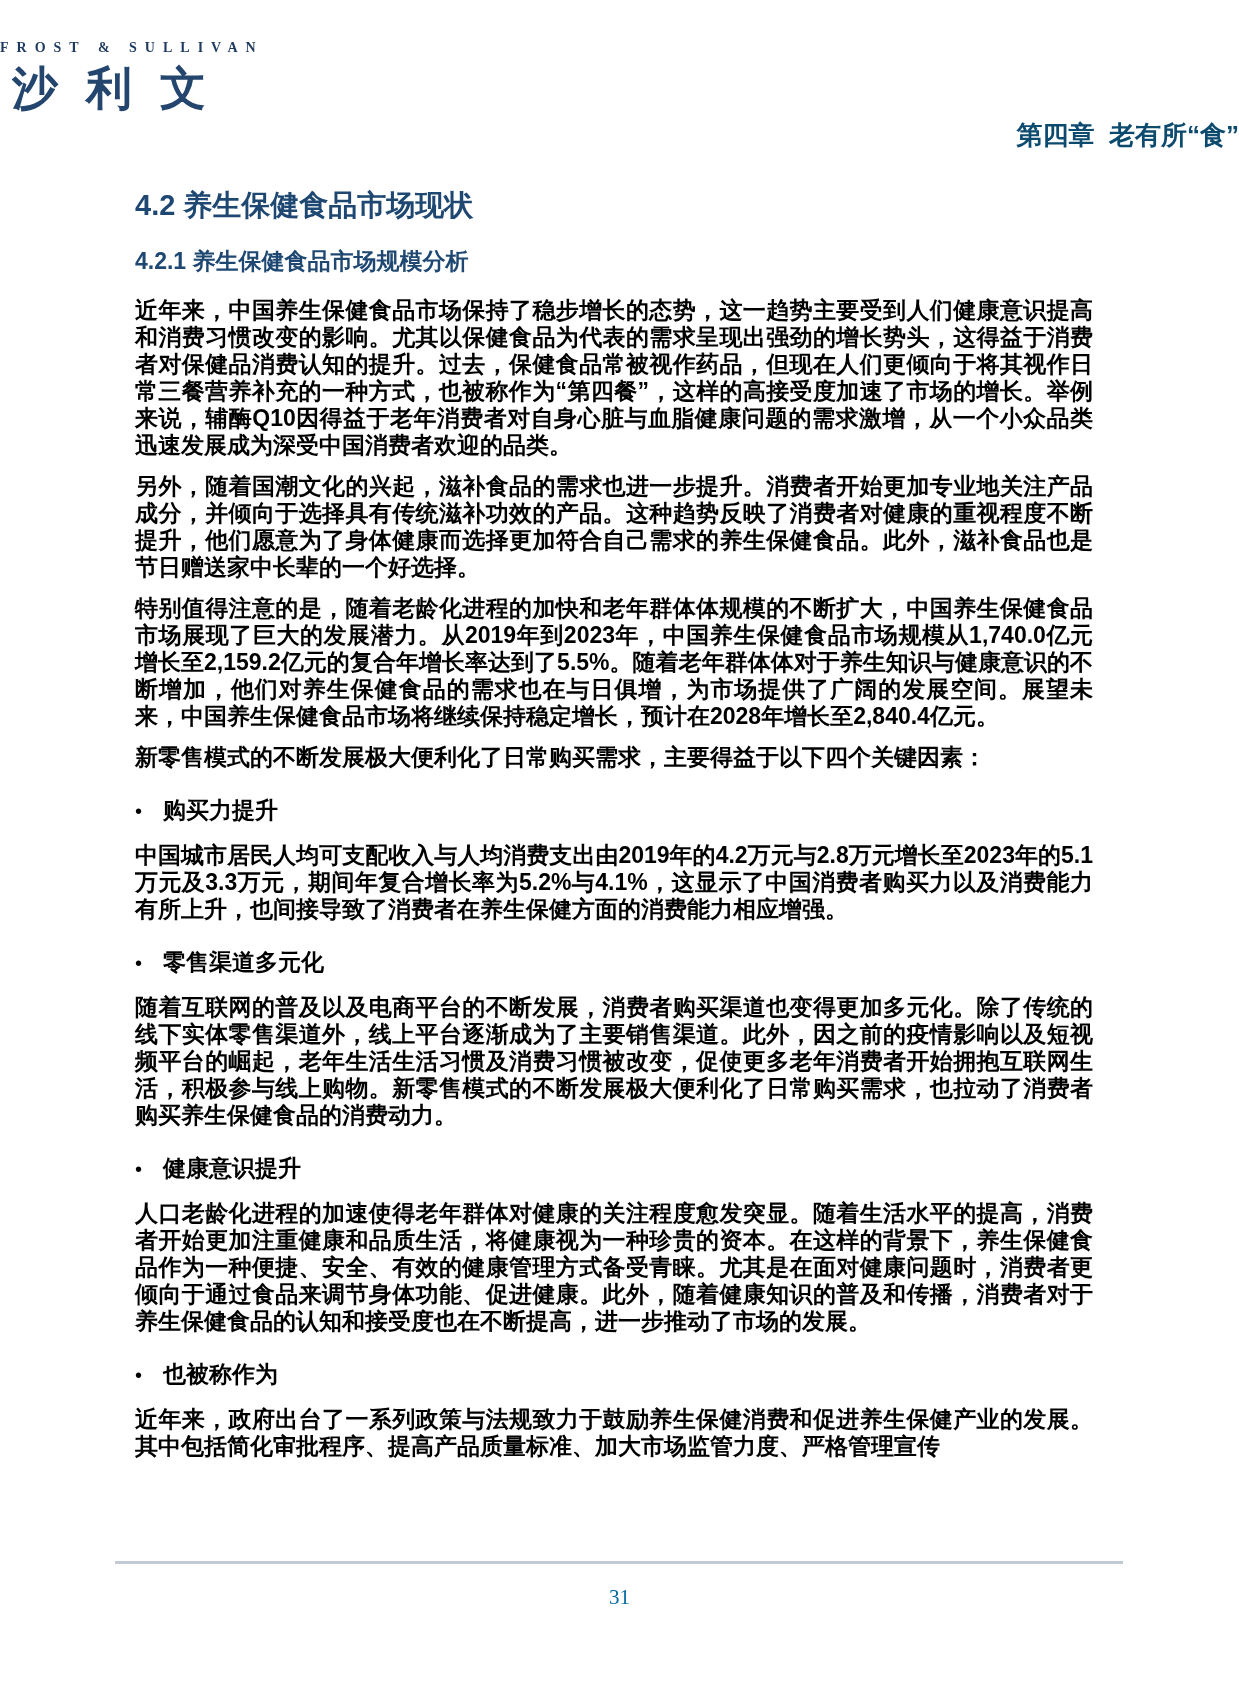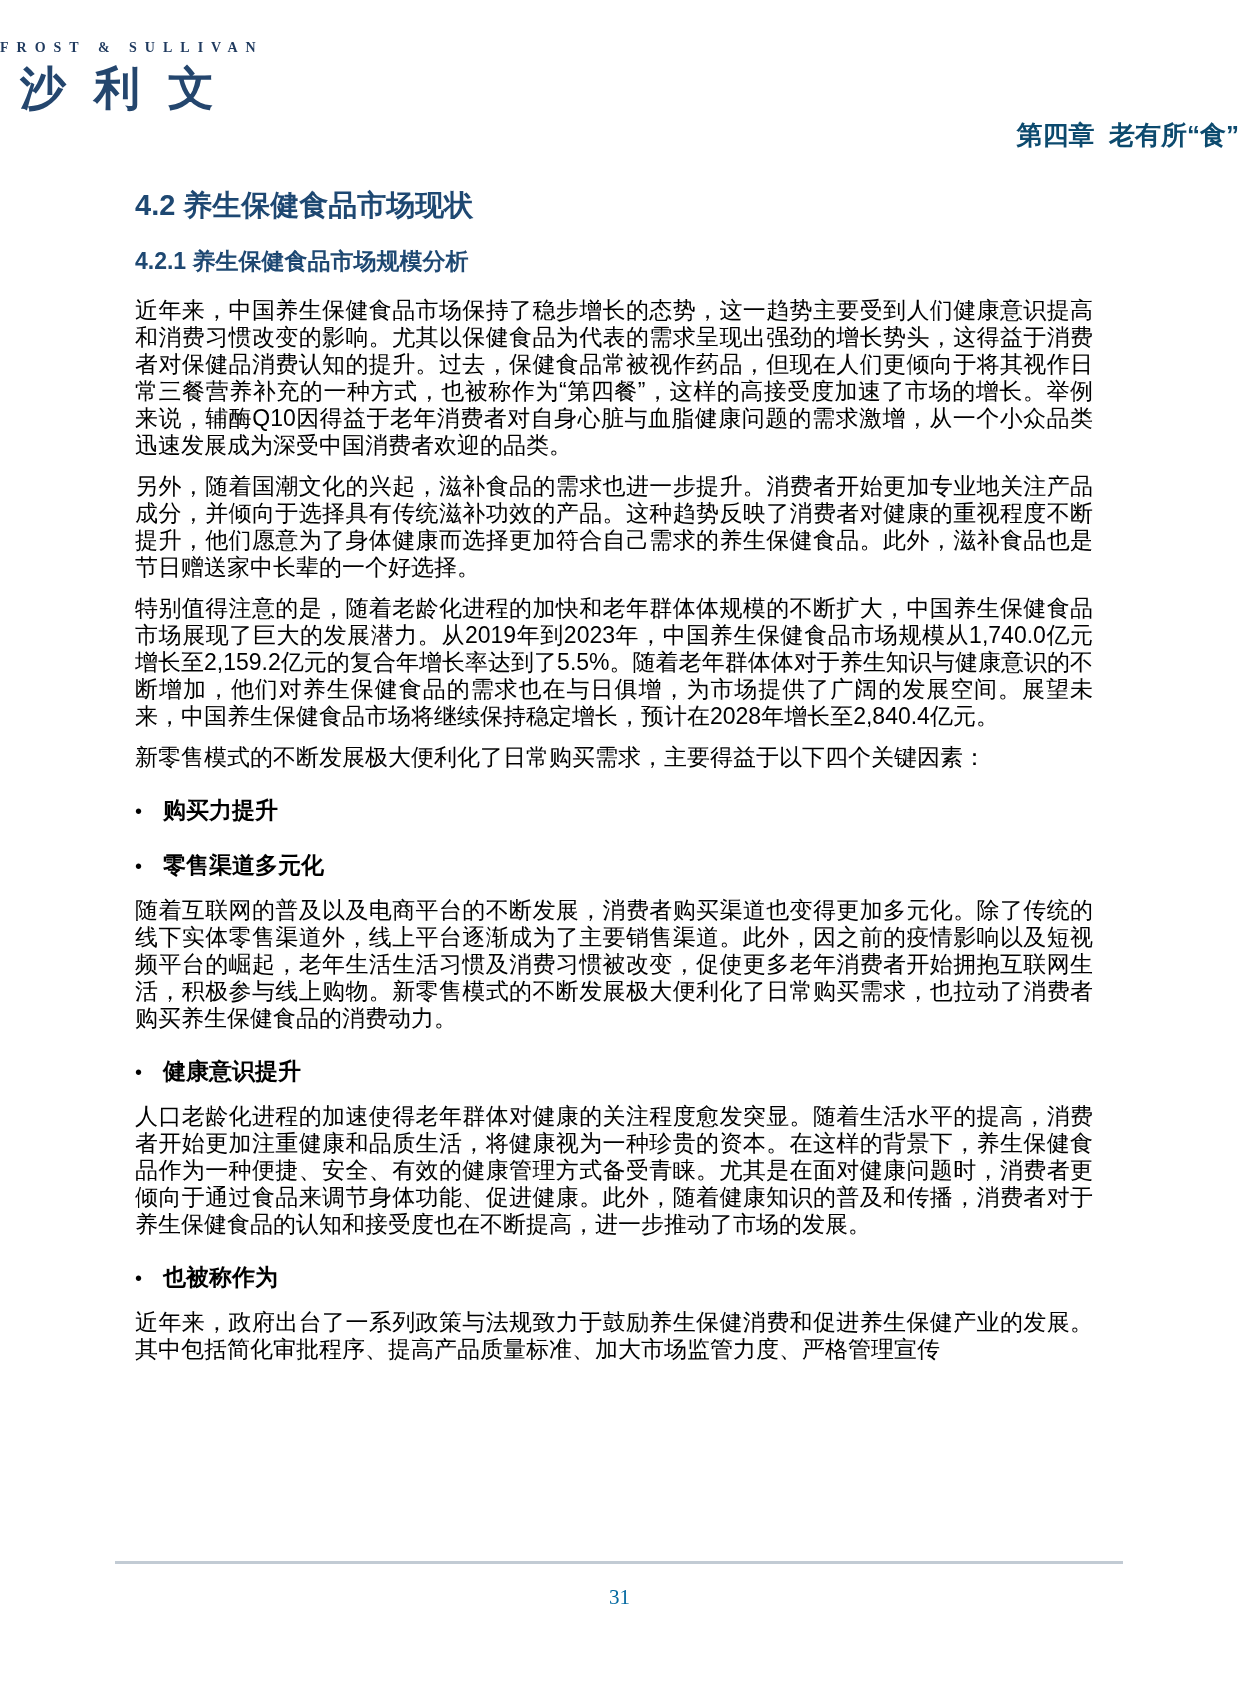--- a/index.html
+++ b/index.html
@@ -29,21 +29,21 @@
     font-size: 14px;
     font-weight: 700;
     letter-spacing: 8px;
     color: #1f3a5f;
   }
   .logo-cn {
     margin-top: 2px;
     font-size: 46px;
     font-weight: 800;
     letter-spacing: 28px;
-    padding-left: 20px; 
+    padding-left: 12px; 
     color: #24466e;
   }
   .chapter-header {
     position: absolute;
     top: 118px;
     left: 0;
     width: 100%;
     text-align: right;
     font-size: 26px;
     font-weight: 700;
@@ -68,20 +68,21 @@
     font-size: 23px;
     font-weight: 700;
     color: #1e4872;
   }
   .body-para {
     margin: 6px 0 14px 0;
     font-size: 23px;
     line-height: 27px;
     text-align: justify;
     color: #000000;
+    font-weight: bold;
   }
   .factor-item {
     margin: 0;
   }
   .factor-heading {
     display: flex;
     align-items: baseline;
     margin: 24px 0 16px 0;
   }
   .bullet {
@@ -139,20 +140,21 @@
 
     <p class="body-para">特别值得注意的是，随着老龄化进程的加快和老年群体体规模的不断扩大，中国养生保健食品市场展现了巨大的发展潜力。从2019年到2023年，中国养生保健食品市场规模从1,740.0亿元增长至2,159.2亿元的复合年增长率达到了5.5%。随着老年群体体对于养生知识与健康意识的不断增加，他们对养生保健食品的需求也在与日俱增，为市场提供了广阔的发展空间。展望未来，中国养生保健食品市场将继续保持稳定增长，预计在2028年增长至2,840.4亿元。</p>
 
     <p class="body-para">新零售模式的不断发展极大便利化了日常购买需求，主要得益于以下四个关键因素：</p>
 
     <div class="factor-item">
       <div class="factor-heading">
         <span class="bullet">•</span>
         <span class="factor-title">购买力提升</span>
       </div>
+      <p class="body-para">中国城市居民人均可支配收入与人均消费支出由2019年的4.2万元与2.8万元增长至2023年的5.1万元及3.3万元，期间年复合增长率为5.2%与4.1%，这显示了中国消费者购买力以及消费能力有所上升，也间接导致了消费者在养生保健方面的消费能力相应增强。</p>
     </div>
 
     <div class="factor-item">
       <div class="factor-heading">
         <span class="bullet">•</span>
         <span class="factor-title">零售渠道多元化</span>
       </div>
       <p class="body-para">随着互联网的普及以及电商平台的不断发展，消费者购买渠道也变得更加多元化。除了传统的线下实体零售渠道外，线上平台逐渐成为了主要销售渠道。此外，因之前的疫情影响以及短视频平台的崛起，老年生活生活习惯及消费习惯被改变，促使更多老年消费者开始拥抱互联网生活，积极参与线上购物。新零售模式的不断发展极大便利化了日常购买需求，也拉动了消费者购买养生保健食品的消费动力。</p>
     </div>
 

